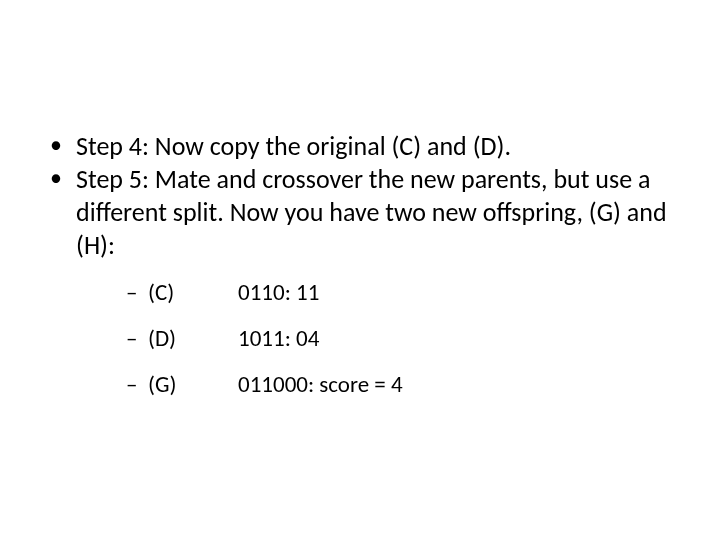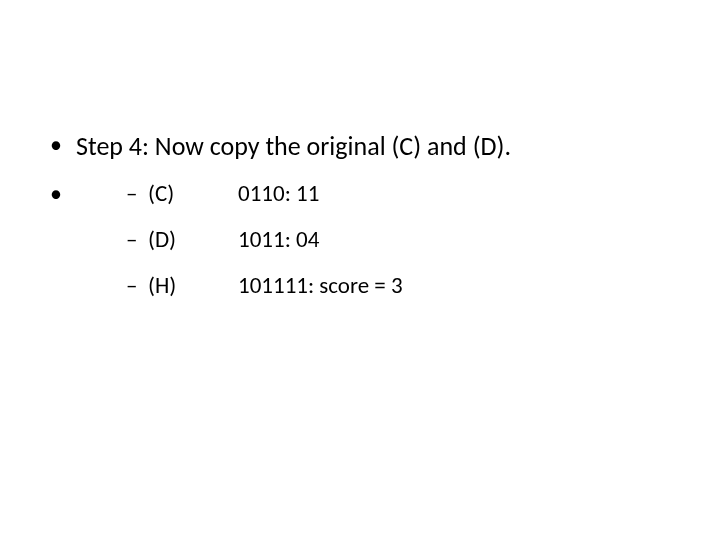--- a/index.html
+++ b/index.html
@@ -64,20 +64,21 @@
 </style>
 </head>
 <body>
 
 <div class="slide">
   <ul class="top">
     <li>
       <span>Step 4: Now copy the original (C) and (D).</span>
     </li>
     <li>
+      <span>Step 5: Mate and crossover the new parents, but use a different split. Now you have two new offspring, (G) and (H):</span>
       <ul class="sub">
         <li><span class="label">(C)</span><span>0110: 11</span></li>
         <li><span class="label">(D)</span><span>1011: 04</span></li>
-        <li><span class="label">(H)</span><span>101111: score = 3</span></li>
+        <li><span class="label">(G)</span><span>011000: score = 4</span></li>
       </ul>
     </li>
   </ul>
 </div>
 
 </body></html>

